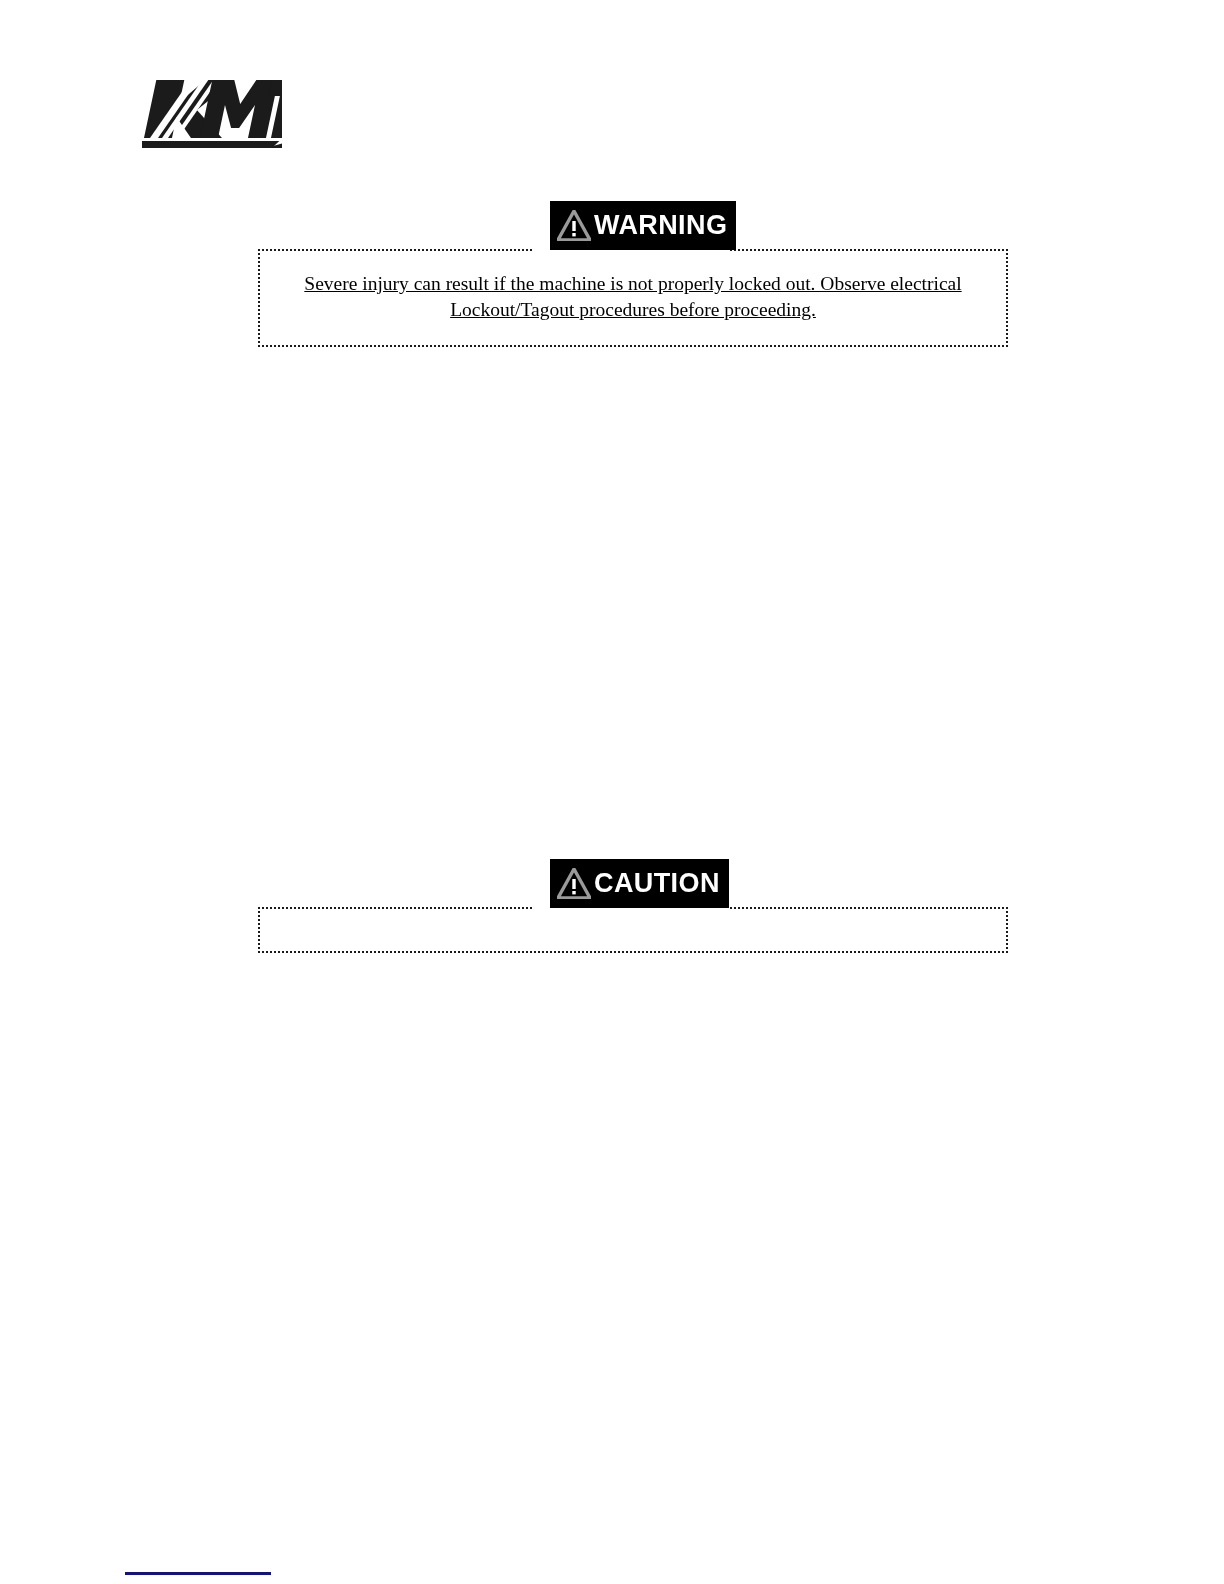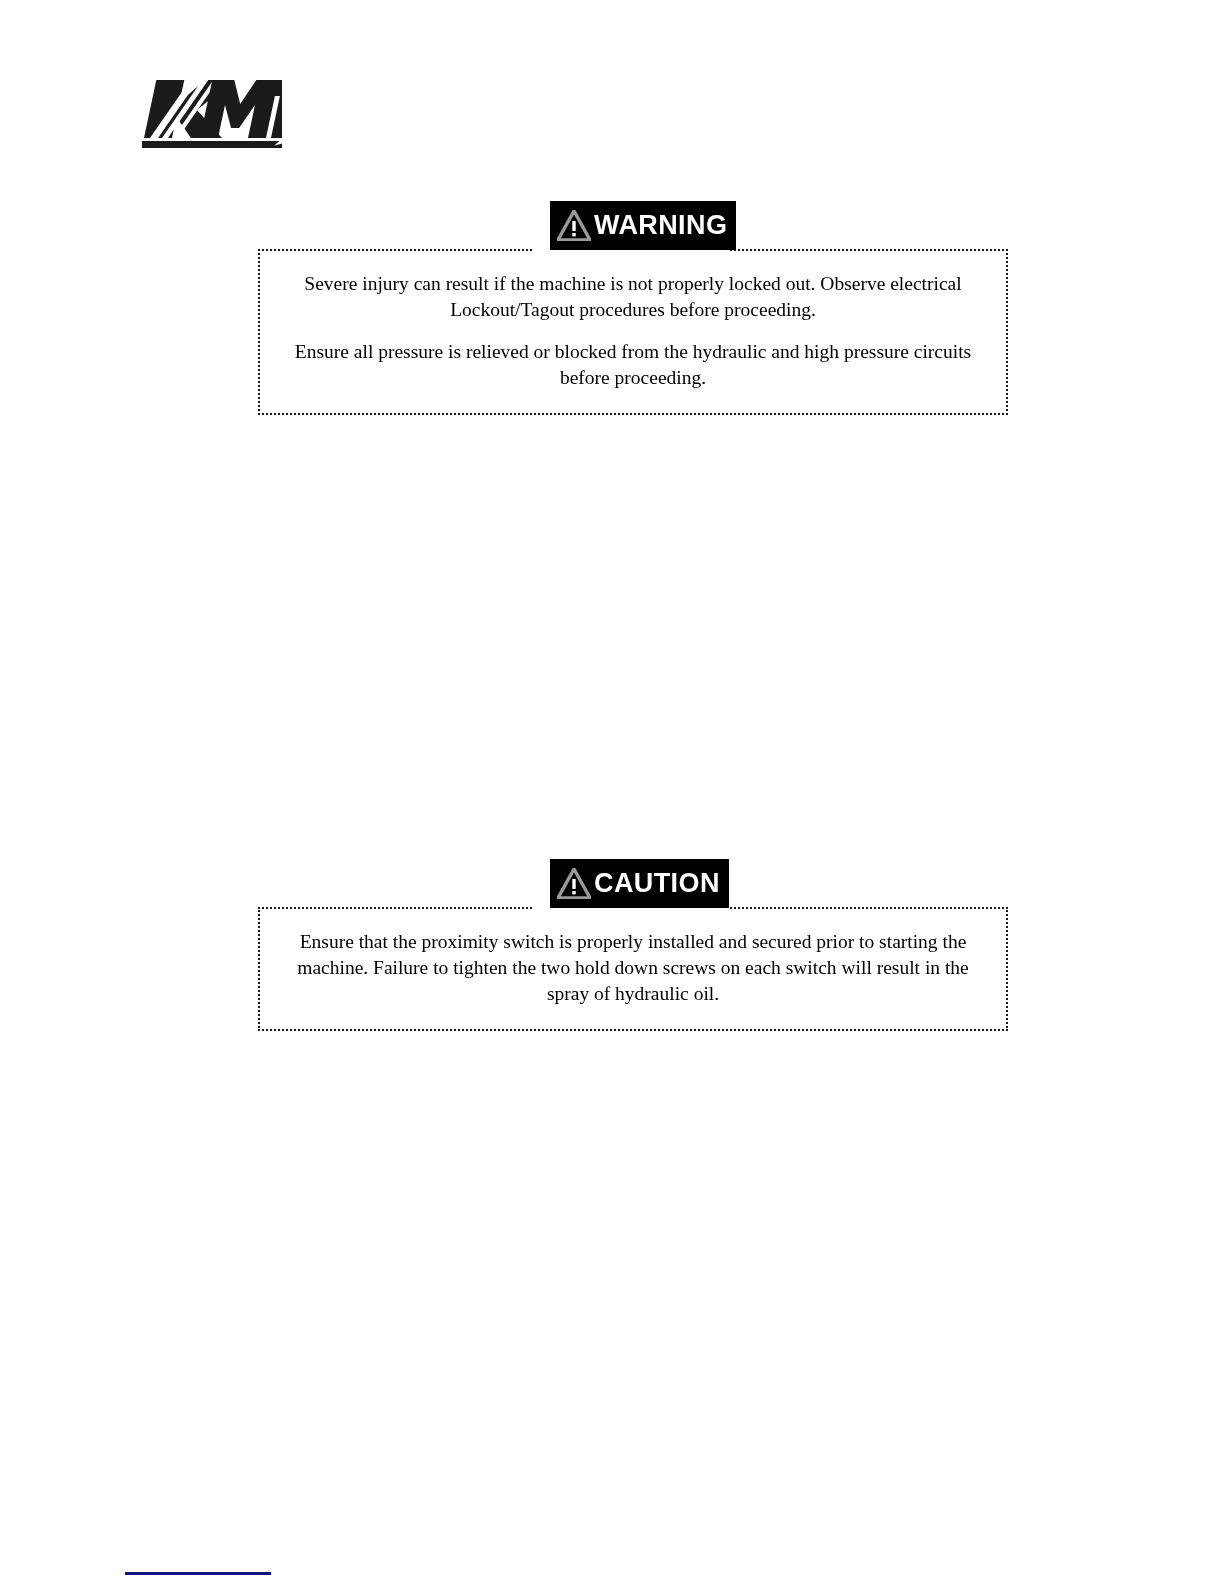--- a/index.html
+++ b/index.html
@@ -85,20 +85,21 @@
     height: 8px;
     background: #ffffff;
     z-index: 2;
   }
 
   .safety-text {
     margin: 0;
     text-align: center;
     font-size: 19.5px;
     line-height: 1.33;
+    text-decoration: underline;
   }
   .safety-text + .safety-text {
     margin-top: 16px;
   }
 
   
   .footer-rule {
     position: absolute;
     left: 125px;
     top: 1572px;
@@ -137,36 +138,34 @@
       <polygon points="17,1 33,30 1,30" fill="none" stroke="#9a9a9a" stroke-width="3.4" stroke-linejoin="round"></polygon>
       <rect x="15.3" y="11" width="3.4" height="10" fill="#ffffff"></rect>
       <rect x="15.3" y="23" width="3.4" height="3.4" fill="#ffffff"></rect>
     </svg>
     <span class="banner-label">WARNING</span>
   </div>
 
   <div class="safety-box">
     <div class="border-mask"></div>
     <p class="safety-text">Severe injury can result if the machine is not properly locked out.  Observe electrical Lockout/Tagout procedures before proceeding.</p>
-    <p class="safety-text">Ensure all pressure is relieved or blocked from the hydraulic and high pressure circuits before proceeding.</p>
   </div>
 
 </section>
 
 <section class="safety-block" id="caution-block">
 
   <div class="banner">
     <svg class="banner-triangle" viewBox="0 0 34 31">
       <polygon points="17,1 33,30 1,30" fill="none" stroke="#9a9a9a" stroke-width="3.4" stroke-linejoin="round"></polygon>
       <rect x="15.3" y="11" width="3.4" height="10" fill="#ffffff"></rect>
       <rect x="15.3" y="23" width="3.4" height="3.4" fill="#ffffff"></rect>
     </svg>
     <span class="banner-label">CAUTION</span>
   </div>
 
   <div class="safety-box">
     <div class="border-mask"></div>
-    <p class="safety-text">Ensure that the proximity switch is properly installed and secured prior to starting the machine.  Failure to tighten the two hold down screws on each switch will result in the spray of hydraulic oil.</p>
   </div>
 
 </section>
 
 <div class="footer-rule"></div>
 
 </body></html>

